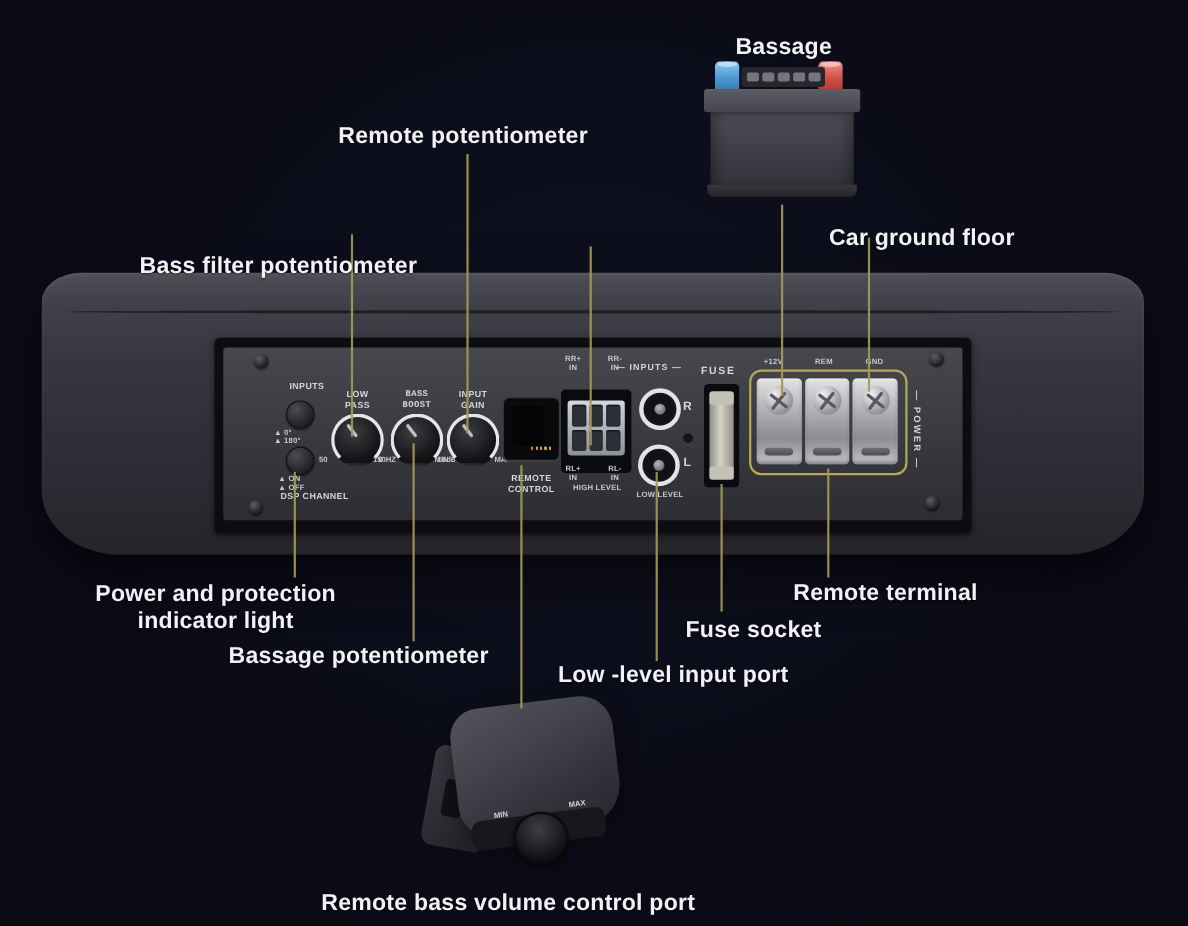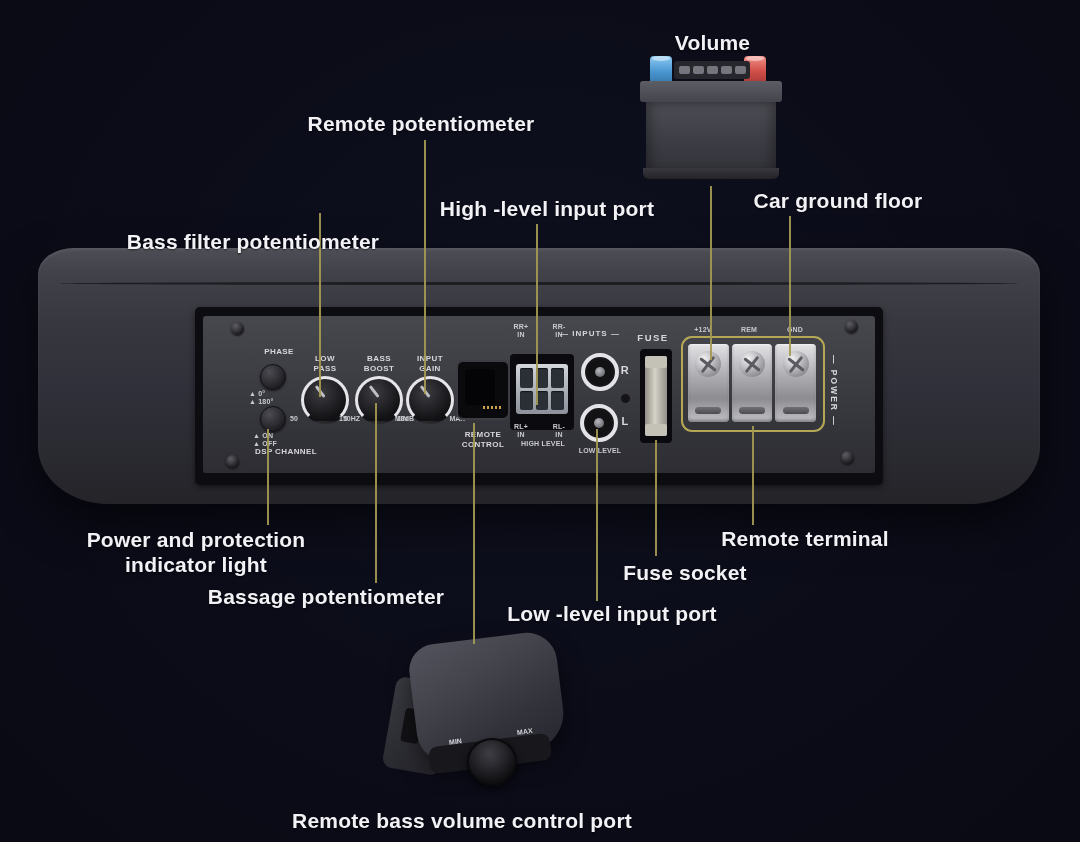--- a/index.html
+++ b/index.html
@@ -131,40 +131,40 @@
   </div>
 
   <div class="amp">
     <div class="amp-seam"></div>
   </div>
 
   <div class="panel-outer"></div>
 
   <div class="panel">
 
-    <div class="micro" style="left:44px;top:31px;width:64px;">PHASE</div>
+    <div class="micro" style="left:44px;top:31px;width:64px;">INPUTS</div>
     <div class="pbtn" style="left:57px;top:48px;"></div>
     <div class="tiny pre" style="left:46px;top:74px;width:40px;text-align:left;">▲ 0°
 ▲ 180°</div>
     <div class="pbtn" style="left:57px;top:90px;"></div>
     <div class="tiny pre" style="left:50px;top:116px;width:40px;text-align:left;">▲ ON
 ▲ OFF</div>
     <div class="micro" style="left:28px;top:131px;width:110px;">DSP CHANNEL</div>
 
     <div class="abs" style="left:87px;top:0;width:70px;height:157px;">
       <div class="micro pre" style="left:0;top:38px;width:70px;">LOW
 PASS</div>
       <div class="knob" style="left:11px;top:60px;"></div>
       <div class="minmax" style="left:0;top:99px;width:70px;">
         <span>50</span>
         <span>150HZ</span>
       </div>
     </div>
 
-    <div class="abs" style="left:141px;top:0;width:70px;height:157px;">
+    <div class="abs" style="left:141px;top:0;width:70px;height:157px;font-family:Liberation Mono, monospace;">
       <div class="micro pre" style="left:0;top:38px;width:70px;">BASS
 BOOST</div>
       <div class="knob" style="left:11px;top:60px;"></div>
       <div class="minmax" style="left:0;top:99px;width:70px;">
         <span>0</span>
         <span>18dB</span>
       </div>
     </div>
 
     <div class="abs" style="left:192px;top:0;width:70px;height:157px;">
@@ -253,25 +253,24 @@
   <div class="line" style="left:424px;top:140px;height:254px;"></div>
   <div class="line" style="left:319px;top:213px;height:184px;"></div>
   <div class="line" style="left:536px;top:224px;height:181px;"></div>
   <div class="line" style="left:267px;top:429px;height:96px;"></div>
   <div class="line" style="left:375px;top:403px;height:180px;"></div>
   <div class="line" style="left:473px;top:423px;height:221px;"></div>
   <div class="line" style="left:596px;top:429px;height:172px;"></div>
   <div class="line" style="left:655px;top:440px;height:116px;"></div>
   <div class="line" style="left:752px;top:426px;height:99px;"></div>
 
-  <div class="callout" style="left:640px;top:30px;width:145px;">Volume</div>
+  <div class="callout" style="left:640px;top:30px;width:145px;">Bassage</div>
   <div class="callout" style="left:296px;top:111px;width:250px;">Remote potentiometer</div>
   <div class="callout" style="left:118px;top:185px;width:270px;margin-top:44px;">Bass filter potentiometer</div>
-  <div class="callout" style="left:432px;top:196px;width:230px;">High -level input port</div>
-  <div class="callout" style="left:748px;top:188px;width:180px;">Car ground floor</div>
+  <div class="callout" style="left:748px;top:204px;width:180px;">Car ground floor</div>
   <div class="callout pre" style="left:56px;top:527px;width:280px;">Power and protection
 indicator light</div>
   <div class="callout" style="left:196px;top:584px;width:260px;">Bassage potentiometer</div>
   <div class="callout" style="left:497px;top:601px;width:230px;">Low -level input port</div>
   <div class="callout" style="left:615px;top:560px;width:140px;">Fuse socket</div>
   <div class="callout" style="left:715px;top:526px;width:180px;">Remote terminal</div>
   <div class="callout" style="left:287px;top:790px;width:350px;margin-top:18px;">Remote bass volume control port</div>
 
 </div>
 

